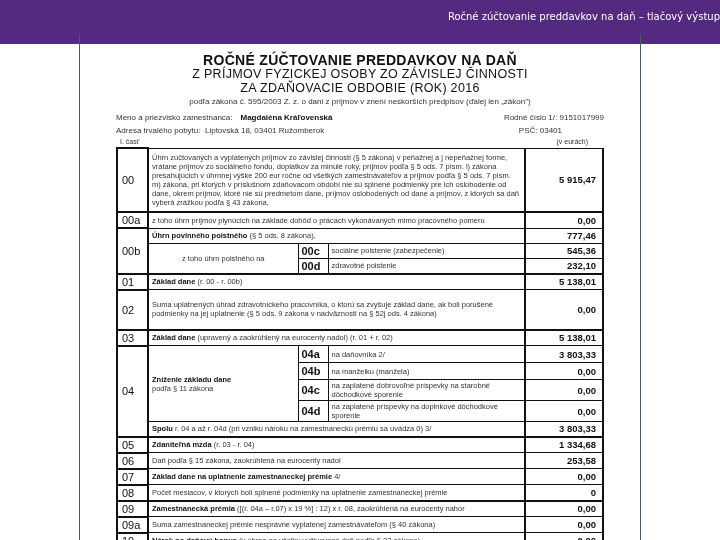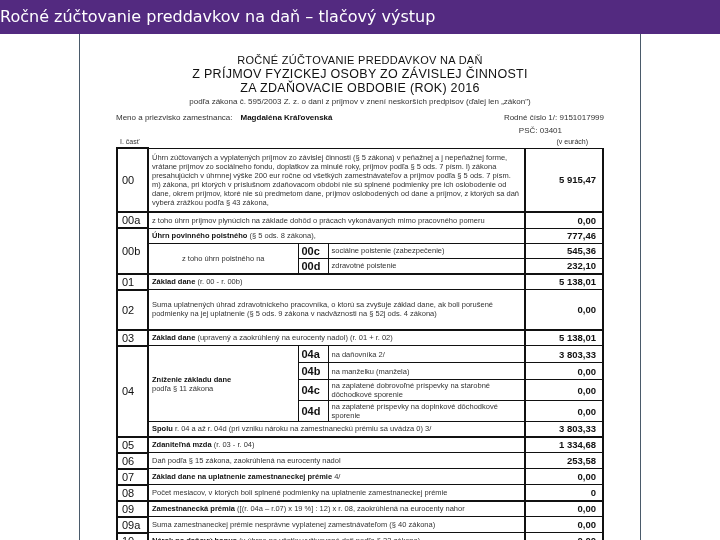--- a/index.html
+++ b/index.html
@@ -1,31 +1,31 @@
 <!DOCTYPE html>
 <html><head>
 <meta charset="utf-8">
 <style>
   * { box-sizing: border-box; margin: 0; padding: 0; }
   html, body { width: 720px; height: 540px; overflow: hidden; background: #ffffff; }
   body { font-family: "Liberation Sans", sans-serif; color: #111; position: relative; }
 
   .title-bar {
-    position: absolute; left: 0; top: 0; width: 720px; height: 34px;
-    background: #532a80; color: #fff; text-align: left;
-    font-family: "DejaVu Sans", sans-serif; font-size: 16px; line-height: 34px;
+    position: absolute; left: 0; top: 0; width: 720px; height: 44px;
+    background: #532a80; color: #fff; text-align: right;
+    font-family: "DejaVu Sans", sans-serif; font-size: 10px; line-height: 34px;
   }
   .vline { position: absolute; top: 34px; width: 1px; height: 506px; background: #4a5a6a; }
   .vline.left { left: 79px; }
   .vline.right { left: 640px; }
 
   .doc { position: absolute; left: 110px; top: 34px; width: 500px; height: 506px; overflow: hidden; }
 
   .doc-head { text-align: center; margin-top: 19px; }
-  .doc-head .h1 { font-size: 11px; font-weight: normal; letter-spacing: 0.3px; line-height: 14px; }
+  .doc-head .h1 { font-size: 14px; font-weight: bold; letter-spacing: 0.3px; line-height: 14px; }
   .doc-head .h2 { font-size: 12.5px; letter-spacing: 0.3px; line-height: 14px; }
   .doc-head .h3 { font-size: 12.5px; font-weight: normal; letter-spacing: 0.3px; line-height: 14px; }
   .doc-head .law { font-size: 8px; color: #333; line-height: 12px; margin-top: 1px; }
 
   .info { position: relative; height: 36px; font-size: 8px; color: #333; }
   .info .row { position: absolute; left: 6px; }
   .info .r1 { top: 5px; }
   .info .r2 { top: 18px; }
   .info .name { font-weight: bold; color: #111; margin-left: 8px; text-align: right; }
   .info .rc { position: absolute; right: 6px; top: 5px; }
@@ -60,20 +60,21 @@
   <div class="doc-head">
     <div class="h1">ROČNÉ ZÚČTOVANIE PREDDAVKOV NA DAŇ</div>
     <div class="h2">Z PRÍJMOV FYZICKEJ OSOBY ZO ZÁVISLEJ ČINNOSTI</div>
     <div class="h3">ZA ZDAŇOVACIE OBDOBIE (ROK) 2016</div>
     <div class="law">podľa zákona č. 595/2003 Z. z. o dani z príjmov v znení neskorších predpisov (ďalej len „zákon")</div>
   </div>
 
   <div class="info">
     <div class="row r1"><span>Meno a priezvisko zamestnanca:</span><span class="name">Magdaléna Kráľovenská</span></div>
     <div class="rc"><span>Rodné číslo 1/:</span> <span>9151017999</span></div>
+    <div class="row r2"><span>Adresa trvalého pobytu:</span> &nbsp;<span>Liptovská 18, 03401 Ružomberok</span></div>
     <div class="psc"><span>PSČ:</span> <span>03401</span></div>
     <div class="part">I. časť</div>
     <div class="unit">(v eurách)</div>
   </div>
 
   <table class="form">
     <tbody>
         <tr class="r00">
       <td class="code">00</td>
       <td colspan="3">Úhrn zúčtovaných a vyplatených príjmov zo závislej činnosti (§ 5 zákona) v peňažnej a j nepeňažnej forme, vrátane príjmov zo sociálneho fondu, doplatkov za minulé roky, príjmov podľa § 5 ods. 7 písm. l) zákona presahujúcich v úhrnnej výške 200 eur ročne od všetkých zamestnávateľov a príjmov podľa § 5 ods. 7 písm. m) zákona, pri ktorých v príslušnom zdaňovacom období nie sú splnené podmienky pre ich oslobodenie od dane, okrem príjmov, ktoré nie sú predmetom dane, príjmov oslobodených od dane a príjmov, z ktorých sa daň vyberá zrážkou podľa § 43 zákona,</td>

